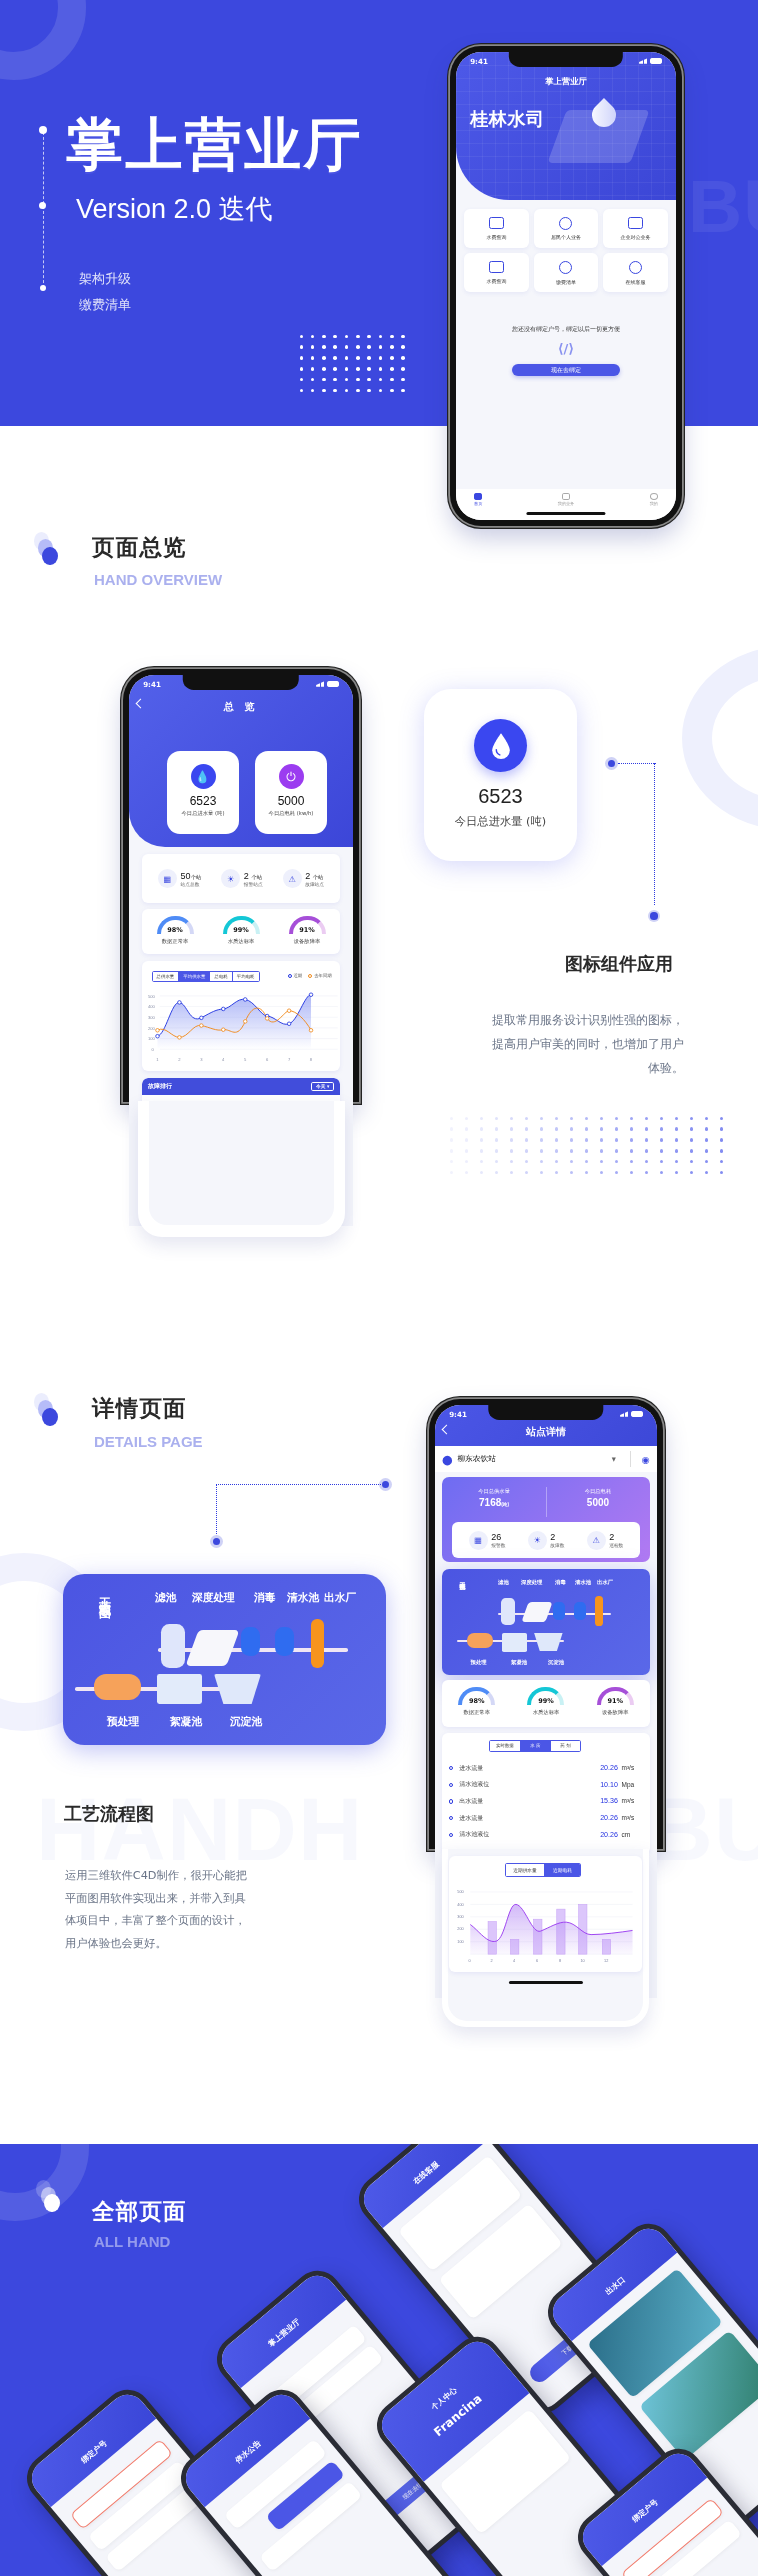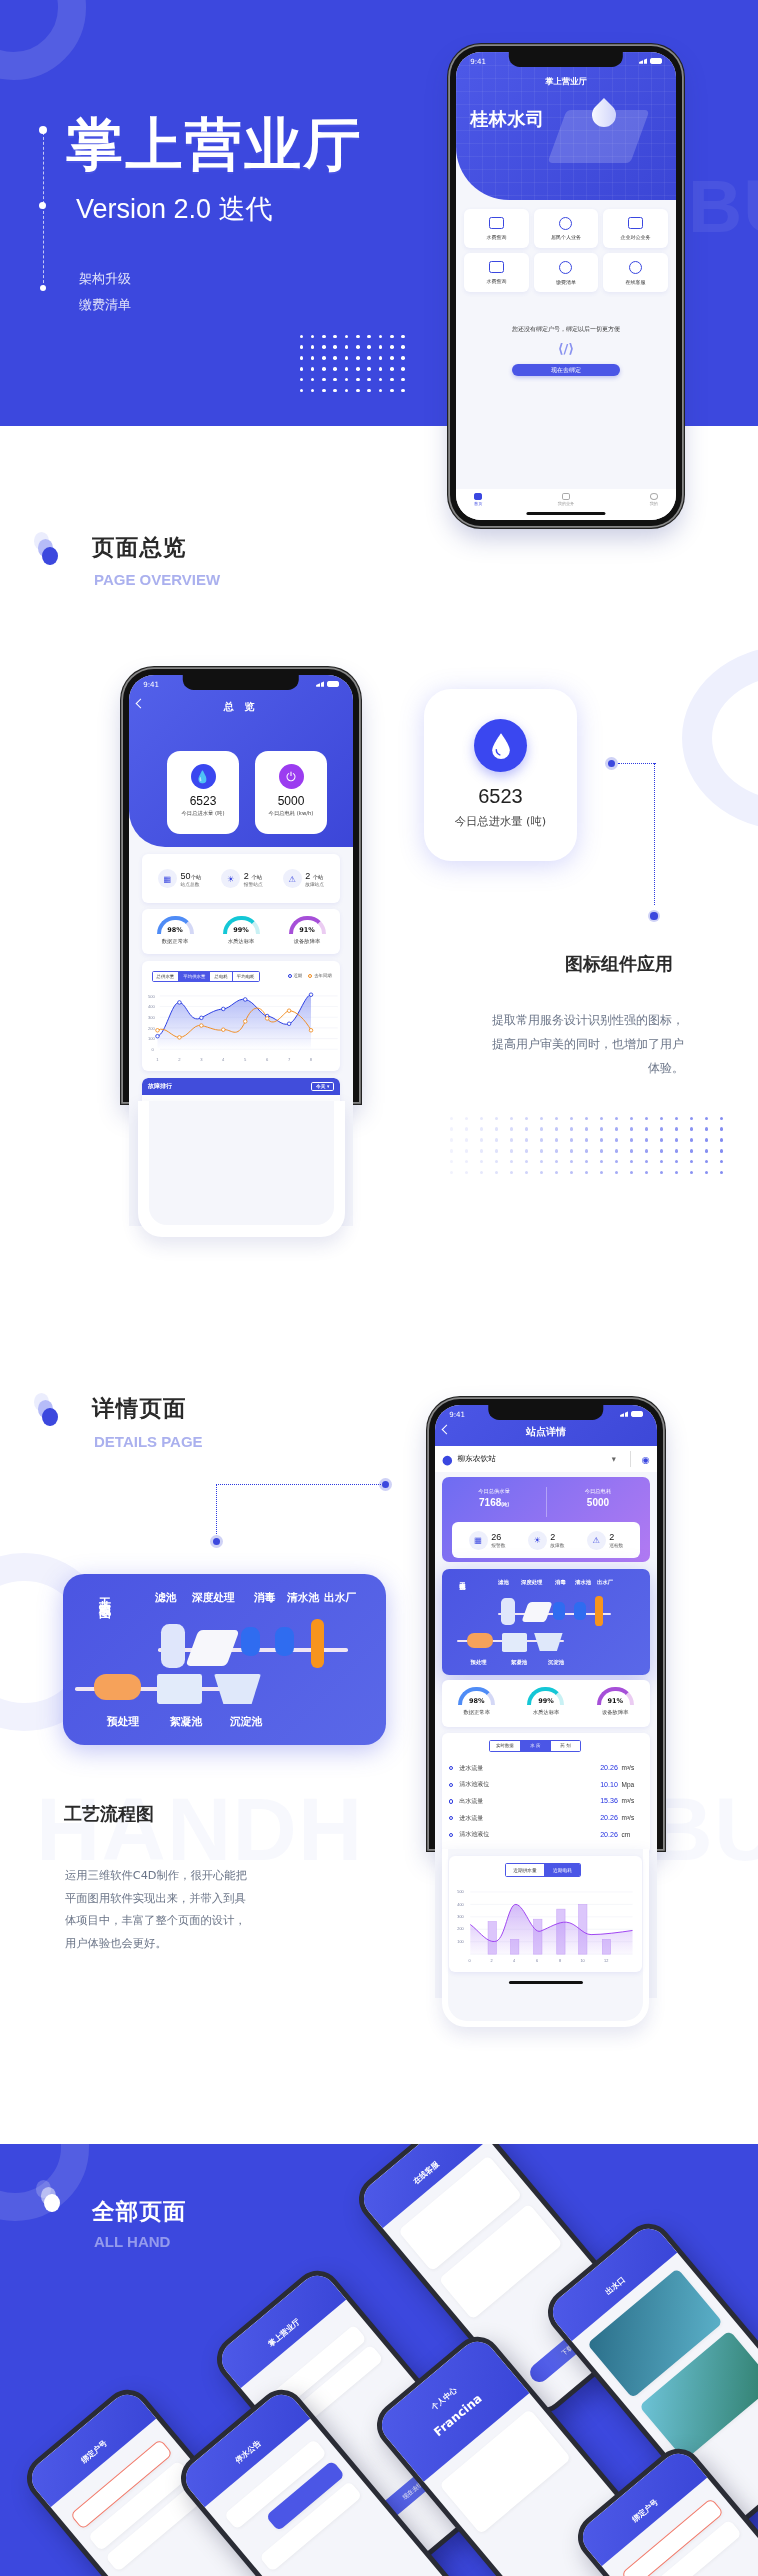--- a/index.html
+++ b/index.html
@@ -12,21 +12,21 @@
 .hero-ver{position:absolute;left:76px;top:191px;font-size:27px;color:#fff;font-family:"Liberation Sans",sans-serif}
 .hero-sub{position:absolute;left:79px;font-size:13px;color:rgba(255,255,255,0.85)}
 .tl-dot{position:absolute;width:8.3px;height:8.3px;border-radius:50%;background:#fff}
 .tl-line{position:absolute;left:43px;top:132px;height:156px;border-left:0.6px dashed rgba(255,255,255,0.7)}
 .dotgrid{position:absolute;display:grid;gap:0}
 .dotgrid i{display:block;width:3.6px;height:3.6px;border-radius:50%;background:#fff;margin:3.6px 3.6px}
 
 .phone{position:absolute;background:#111;border-radius:31px;padding:6px;box-shadow:0 0 0 1.8px #888,0 0 0 3px #222,0 12px 24px rgba(40,50,140,0.25)}
 .screen{position:relative;width:100%;height:100%;border-radius:25px;overflow:hidden;background:#f5f6fb}
 .notch{position:absolute;left:50%;top:0;transform:translateX(-50%);width:52%;height:15.4px;background:#111;border-radius:0 0 10.7px 10.7px;z-index:5}
-.status{position:absolute;left:0;top:0;width:100%;height:18px;display:flex;justify-content:space-between;align-items:center;padding:0 14.2px;font-size:7.1px;font-weight:400;color:#fff;z-index:4}
+.status{position:absolute;left:0;top:0;width:100%;height:18px;display:flex;justify-content:space-between;align-items:center;padding:0 14.2px;font-size:7.1px;font-weight:700;color:#fff;z-index:4}
 .sbar{display:flex;gap:2.4px;align-items:center}
 .sig{width:8.3px;height:5.3px;background:linear-gradient(90deg,#fff 20%,transparent 20%,transparent 30%,#fff 30%,#fff 50%,transparent 50%,transparent 60%,#fff 60%);clip-path:polygon(0 70%,100% 0,100% 100%,0 100%)}
 .bat{width:12px;height:5.3px;border:0.9px solid #fff;border-radius:1.8px;background:#fff}
 .home-ind{position:absolute;bottom:4.7px;left:50%;transform:translateX(-50%);width:36%;height:3px;border-radius:1.8px;background:#111}
 
 .p1-head{position:absolute;left:0;top:0;width:100%;height:148px;background:linear-gradient(135deg,#4d59e8,#3b46d6);border-bottom-left-radius:53px}
 .p1-grid{position:absolute;inset:0;background-image:linear-gradient(rgba(255,255,255,0.06) 0.6px,transparent 0.6px),linear-gradient(90deg,rgba(255,255,255,0.06) 0.6px,transparent 0.6px);background-size:13px 13px;border-bottom-left-radius:53px}
 .p1-title{position:absolute;top:24px;width:100%;text-align:center;color:#fff;font-size:8.3px;font-weight:700}
 .p1-brand{position:absolute;left:14.2px;top:55px;color:#fff;font-size:18px;font-weight:700;letter-spacing:0.6px}
 .p1-chip{position:absolute;left:101px;top:58px;width:83px;height:53px;background:rgba(255,255,255,0.18);transform:skewX(-20deg);border-radius:4.7px}
@@ -254,21 +254,21 @@
     <div class="home-ind"></div>
   </div>
 </div>
 
 <div class="sec-dots" style="left:34px;top:532px">
   <i style="left:0;top:0;background:rgba(190,196,248,0.3)"></i>
     <i style="left:3.6px;top:7.1px;background:#b6bcf8"></i>
     <i style="left:8.3px;top:15.4px;background:#3c48de"></i>
 </div>
 <h2 class="sec-title" style="left:92px;top:532px">页面总览</h2>
-<div class="sec-sub" style="left:94px;top:571px">PAGE OVERVIEW</div>
+<div class="sec-sub" style="left:94px;top:571px">HAND OVERVIEW</div>
 
 <div class="phone" style="left:123px;top:669px;width:236px;height:433px;border-radius:31px 31px 0 0">
   <div class="screen" style="border-radius:25px 25px 0 0;height:551px">
     <div class="notch"></div>
     <div class="status">
         <span>9:41</span>
         <span class="sbar">
           <i class="sig"></i>
           <i class="bat"></i>
         </span>

